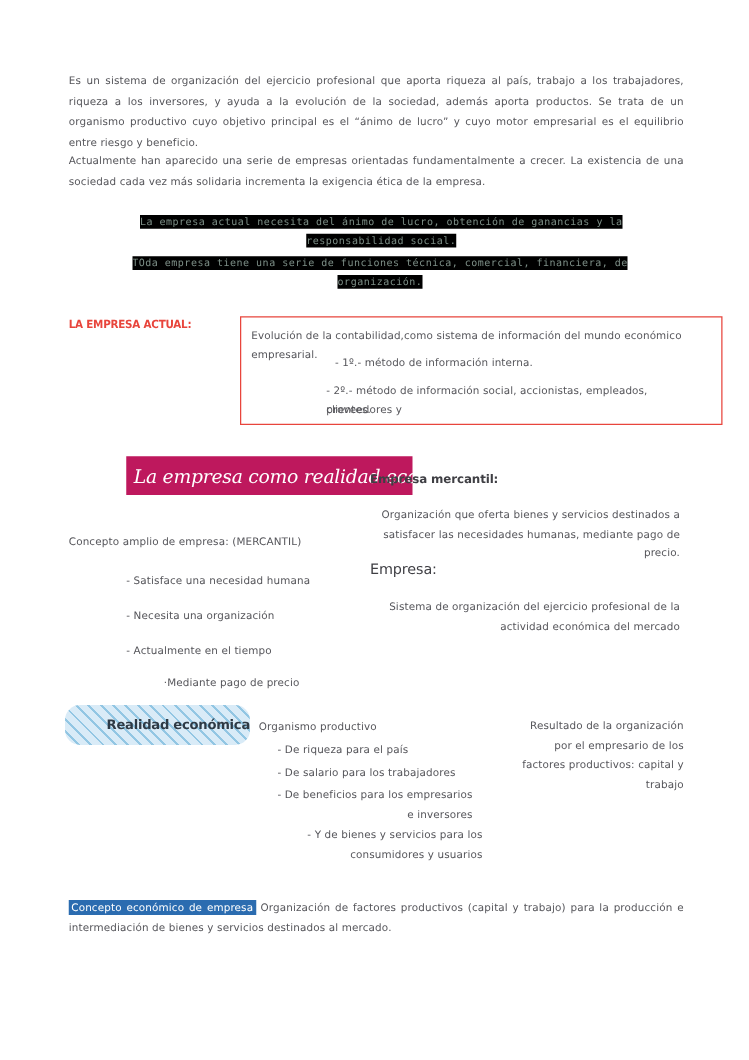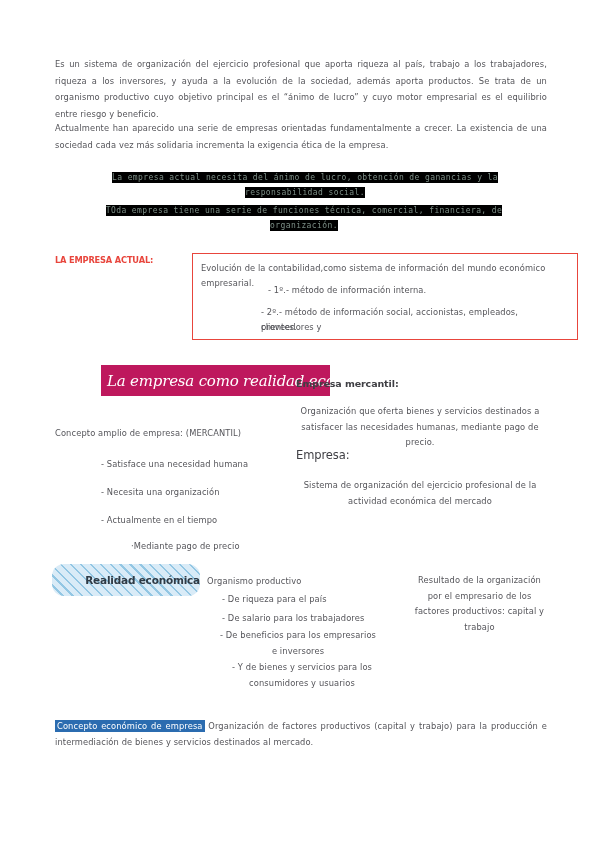--- a/index.html
+++ b/index.html
@@ -27,21 +27,21 @@
   }
 
   
   .para {
     position: absolute;
     font-family: "DejaVu Sans", sans-serif;
     font-size: 8.3px;
     line-height: 16.5px;
     color: #55555a;
     letter-spacing: 0.12px;
-    text-align: center;
+    text-align: right;
   }
 
   .para.justify { text-align: justify; }
 
   
   .mint-banner {
     position: absolute;
     font-family: "DejaVu Sans Mono", monospace;
     font-size: 8px;
     line-height: 15px;

